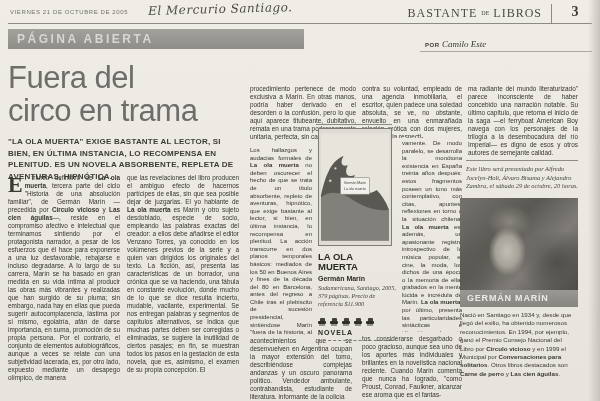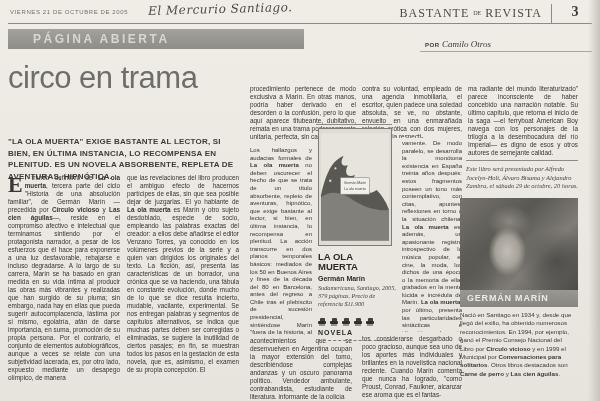--- a/index.html
+++ b/index.html
@@ -14,21 +14,21 @@
   .masthead{right:58px;top:6px;font-family:"Liberation Serif",serif;color:#4c4a45;
             font-size:12px;letter-spacing:1px;}
   .masthead .de{font-size:6px;vertical-align:2px;letter-spacing:0;}
   .hdr-vrule{left:551px;top:4px;width:1px;height:19px;background:#8d8b86;}
   .hdr-page{left:560px;top:4px;width:30px;text-align:center;font-family:"Liberation Serif",serif;
             font-weight:bold;font-size:14px;color:#3c3a36;}
   .hdr-rule{left:8px;top:23px;width:584px;height:1px;background:#8d8b86;}
   .section-bar{left:8px;top:29px;width:296px;height:20px;
                background:linear-gradient(180deg,#a3a19c,#8f8d88);
                color:#d9d7d1;font-weight:bold;font-size:12px;letter-spacing:2.5px;
-               line-height:20px;padding-left:25px;box-sizing:border-box;}
+               line-height:20px;padding-left:9px;box-sizing:border-box;}
   .byline{left:425px;top:39px;font-size:9px;color:#3a3834;}
   .byline .by-pre{font-size:6px;font-weight:bold;letter-spacing:.5px;}
   .byline .by-name{font-family:"Liberation Serif",serif;font-style:italic;}
   .byline-rule{left:420px;top:51px;width:172px;height:1px;background:#aaa8a2;}
   
   .title{left:8px;top:62px;width:240px;margin:0;font-weight:400;color:#6e6d6a;
          font-size:31px;line-height:1.06;letter-spacing:-.5px;}
   .title .tl{display:block;}
   .deck{left:8px;top:136px;width:228px;margin:0;font-size:8px;font-weight:bold;
         line-height:1.45;color:#3d3b37;letter-spacing:.2px;}
@@ -91,36 +91,37 @@
 </head>
 <body>
 
 <div id="page">
 
   <div class="abs hdr-date">VIERNES 21 DE OCTUBRE DE 2005</div>
   <div class="abs hdr-hand">El Mercurio Santiago.</div>
   <div class="abs masthead">
     <span>BASTANTE</span>
     <span class="de">DE</span>
-    <span>REVISTA</span>
+    <span>LIBROS</span>
   </div>
   <div class="abs hdr-vrule"></div>
   <div class="abs hdr-page">3</div>
   <div class="abs hdr-rule"></div>
 
   <div class="abs section-bar">
     <span>PÁGINA ABIERTA</span>
   </div>
   <div class="abs byline">
     <span class="by-pre">POR</span>
-    <span class="by-name">Camilo Otros</span>
+    <span class="by-name">Camilo Este</span>
   </div>
   <div class="abs byline-rule"></div>
 
   <h1 class="abs title">
+    <span class="tl">Fuera del</span>
     <span class="tl">circo en trama</span>
   </h1>
   <p class="abs deck">"LA OLA MUERTA" EXIGE BASTANTE AL LECTOR, SI BIEN, EN ÚLTIMA INSTANCIA, LO RECOMPENSA EN PLENITUD. ES UN NOVELA ABSORBENTE, REPLETA DE AVENTURAS, HIPNÓTICA.</p>
 
   <div class="abs btxt c1">
     <span class="dropcap">E</span><span><span>l triunfo definitivo de </span><span class="seg-b">La ola muerta</span><span>, tercera parte del ciclo "Historia de una absolución familiar", de Germán Marín —precedida por </span><span class="seg-b">Círculo vicioso</span><span> y </span><span class="seg-b">Las cien águilas</span><span>—, reside en el compromiso afectivo e intelectual que terminamos sintiendo por el protagonista narrador, a pesar de los esfuerzos que él hace para exponerse a una luz desfavorable, rebajarse e incluso degradarse. A lo largo de su carrera, Marín se ha basado en gran medida en su vida íntima al producir las obras más vibrantes y realizadas que han surgido de su pluma; sin embargo, nada hay en ellas que pueda sugerir autocomplacencia, lástima por sí mismo, egolatría, afán de darse importancia, en suma, promoción de su propia persona. Por el contrario, el conjunto de elementos autobiográficos, aunque a veces se relate con una subjetividad lacerada, es, por otro lado, expuesto mediante un desapego olímpico, de manera</span></span>
   </div>
   <div class="abs btxt c2"><span>que las revelaciones del libro producen el ambiguo efecto de hacernos partícipes de ellas, sin que sea posible dejar de juzgarlas. El yo hablante de </span><span class="seg-b">La ola muerta</span><span> es Marín y otro sujeto desdoblado, especie de socio, empleando las palabras exactas del creador: a ellos debe añadirse el editor Venzano Torres, ya conocido en los volúmenes previos de la serie y a quien van dirigidos los originales del texto. La ficción, así, presenta las características de un borrador, una crónica que se va haciendo, una fábula en constante evolución, donde mucho de lo que se dice resulta incierto, mudable, vacilante, experimental. Se nos entregan palabras y segmentos de capítulos alternativos, se indica que muchas partes deben ser corregidas o eliminadas, se sugiere la inutilidad de ciertos pasajes; en fin, se muestran todos los pasos en la gestación de esta novela, que es, asimismo, el examen de su propia concepción. El</span></div>
   <div class="abs btxt c3top"><span>procedimiento pertenece de modo exclusiva a Marín. En otras manos, podría haber derivado en el desorden o la confusión, pero lo que aquí aparece titubeante, dubitativo, remata en una trama poderosamente unitaria, perfecta, sin cabos sueltos.</span></div>
   <div class="abs btxt c3narrow"><span>Los hallazgos y audacias formales de </span><span class="seg-b">La ola muerta</span><span> no deben oscurecer el hecho de que se trata de un título absorbente, repleto de aventuras, hipnótico, que exige bastante al lector, si bien, en última instancia, lo recompensa en plenitud. La acción transcurre en dos planos temporales básicos: mediados de los 50 en Buenos Aires y fines de la década del 80 en Barcelona, antes del regreso a Chile tras el plebiscito de sucesión presidencial, sintiéndose Marín "fuera de la historia, al igual que los payasos fuera del circo en llamas". Los</span></div>

